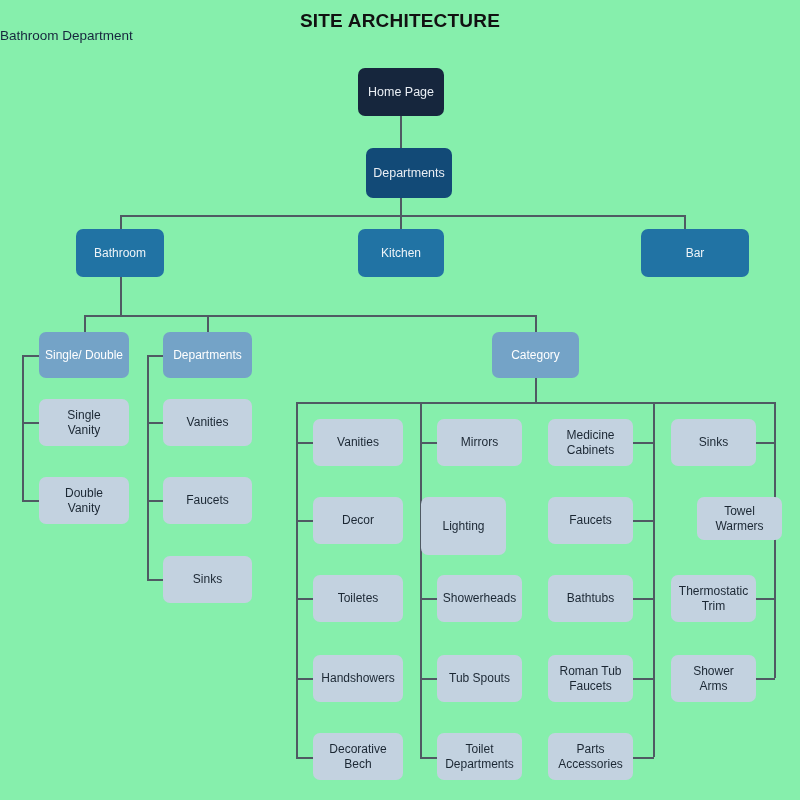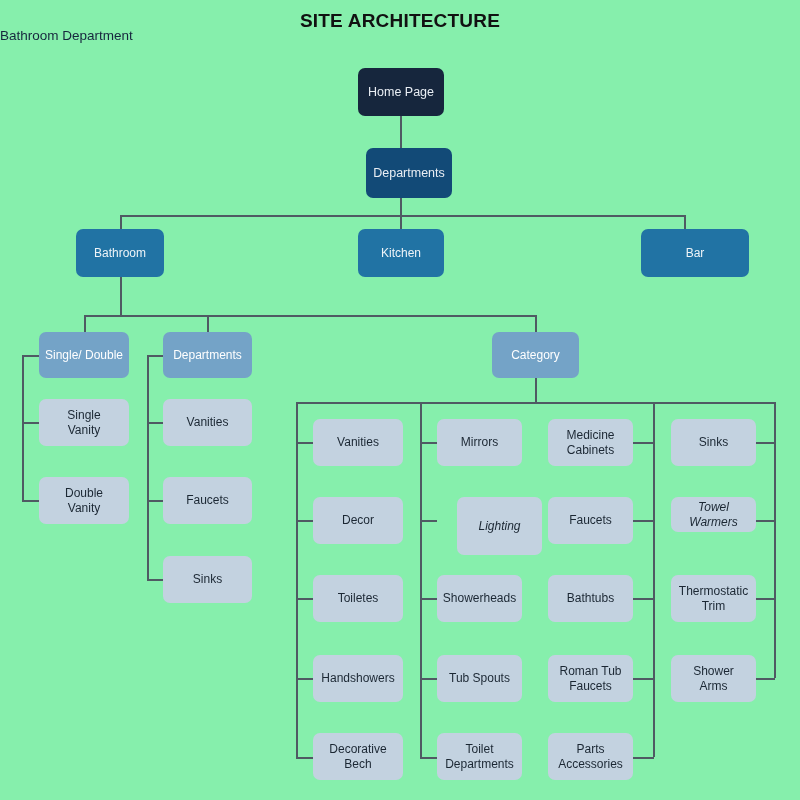--- a/index.html
+++ b/index.html
@@ -149,35 +149,35 @@
       <div class="node leaf" style="left: 163px; top: 399px; width: 89px; height: 47px;">Vanities</div>
       <div class="node leaf" style="left: 163px; top: 477px; width: 89px; height: 47px;">Faucets</div>
       <div class="node leaf" style="left: 163px; top: 556px; width: 89px; height: 47px;">Sinks</div>
       <div class="node leaf" style="left: 313px; top: 419px; width: 90px; height: 47px;">Vanities</div>
       <div class="node leaf" style="left: 313px; top: 497px; width: 90px; height: 47px;">Decor</div>
       <div class="node leaf" style="left: 313px; top: 575px; width: 90px; height: 47px;">Toiletes</div>
       <div class="node leaf" style="left: 313px; top: 655px; width: 90px; height: 47px;">Handshowers</div>
       <div class="node leaf" style="left: 313px; top: 733px; width: 90px; height: 47px;">Decorative
 Bech</div>
       <div class="node leaf" style="left: 437px; top: 419px; width: 85px; height: 47px;">Mirrors</div>
-      <div class="node leaf" style="left: 457px; top: 497px; width: 85px; height: 58px; font-style: italic;">Lighting</div>
+      <div class="node leaf" style="left: 421px; top: 497px; width: 85px; height: 58px;">Lighting</div>
       <div class="node leaf" style="left: 437px; top: 575px; width: 85px; height: 47px;">Showerheads</div>
       <div class="node leaf" style="left: 437px; top: 655px; width: 85px; height: 47px;">Tub Spouts</div>
       <div class="node leaf" style="left: 437px; top: 733px; width: 85px; height: 47px;">Toilet
 Departments</div>
       <div class="node leaf" style="left: 548px; top: 419px; width: 85px; height: 47px;">Medicine
 Cabinets</div>
       <div class="node leaf" style="left: 548px; top: 497px; width: 85px; height: 47px;">Faucets</div>
       <div class="node leaf" style="left: 548px; top: 575px; width: 85px; height: 47px;">Bathtubs</div>
       <div class="node leaf" style="left: 548px; top: 655px; width: 85px; height: 47px;">Roman Tub
 Faucets</div>
       <div class="node leaf" style="left: 548px; top: 733px; width: 85px; height: 47px;">Parts
 Accessories</div>
       <div class="node leaf" style="left: 671px; top: 419px; width: 85px; height: 47px;">Sinks</div>
-      <div class="node leaf" style="left: 671px; top: 497px; width: 85px; height: 35px; font-style: italic;">Towel
+      <div class="node leaf" style="left: 697px; top: 497px; width: 85px; height: 43px;">Towel
 Warmers</div>
       <div class="node leaf" style="left: 671px; top: 575px; width: 85px; height: 47px;">Thermostatic
 Trim</div>
       <div class="node leaf" style="left: 671px; top: 655px; width: 85px; height: 47px;">Shower
 Arms</div>
     </div>
 
 </div>
 
 </body></html>

